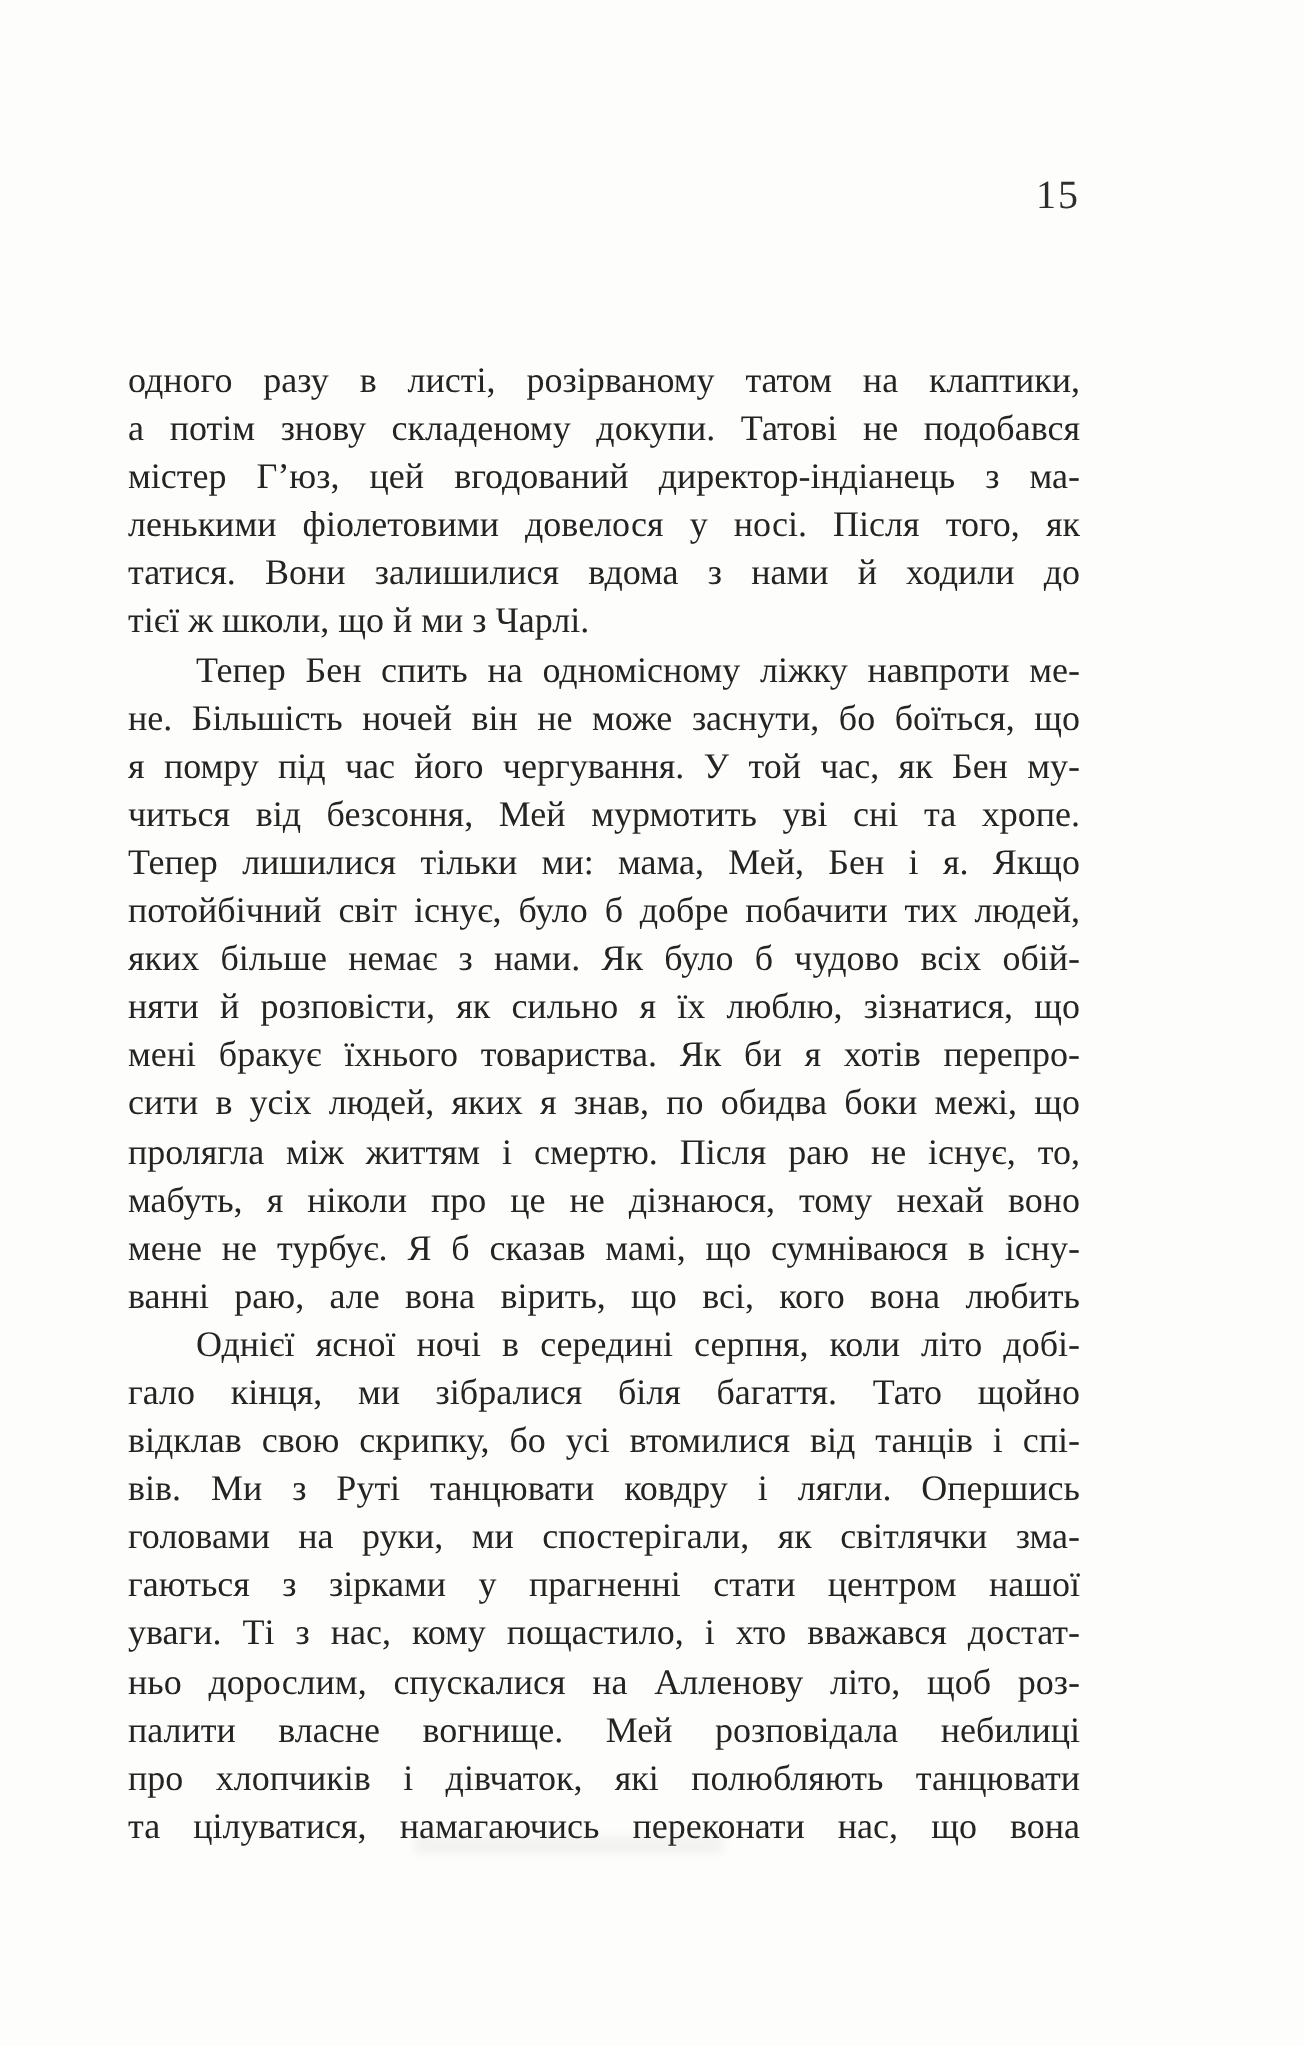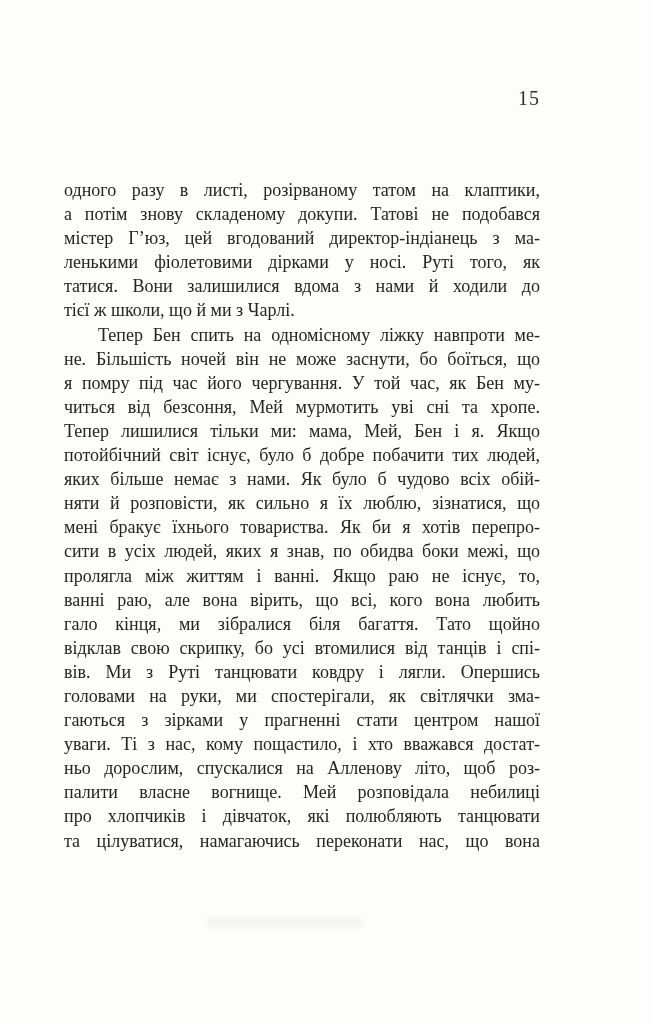--- a/index.html
+++ b/index.html
@@ -69,39 +69,42 @@
 <body>
 
 <div class="page">
   <div class="folio">15</div>
 
   <div class="textblock">
       <div class="para">
         <div class="line">одного разу в листі, розірваному татом на клаптики,</div>
         <div class="line">а потім знову складеному докупи. Татові не подобався</div>
         <div class="line">містер Г’юз, цей вгодований директор-індіанець з ма-</div>
-        <div class="line">ленькими фіолетовими дірками у носі. Руті того, як</div>
+        <div class="line">ленькими фіолетовими довелося у носі. Після того, як</div>
         <div class="line">татися. Вони залишилися вдома з нами й ходили до</div>
         <div class="line lastline">тієї ж школи, що й ми з Чарлі.</div>
       </div>
       <div class="para">
         <div class="line indent">Тепер Бен спить на одномісному ліжку навпроти ме-</div>
         <div class="line">не. Більшість ночей він не може заснути, бо боїться, що</div>
         <div class="line">я помру під час його чергування. У той час, як Бен му-</div>
         <div class="line">читься від безсоння, Мей мурмотить уві сні та хропе.</div>
         <div class="line">Тепер лишилися тільки ми: мама, Мей, Бен і я. Якщо</div>
         <div class="line">потойбічний світ існує, було б добре побачити тих людей,</div>
         <div class="line">яких більше немає з нами. Як було б чудово всіх обій-</div>
         <div class="line">няти й розповісти, як сильно я їх люблю, зізнатися, що</div>
         <div class="line">мені бракує їхнього товариства. Як би я хотів перепро-</div>
         <div class="line">сити в усіх людей, яких я знав, по обидва боки межі, що</div>
-        <div class="line">пролягла між життям і ванні. Якщо раю не існує, то,</div>
+        <div class="line">пролягла між життям і смертю. Після раю не існує, то,</div>
+        <div class="line">мабуть, я ніколи про це не дізнаюся, тому нехай воно</div>
+        <div class="line">мене не турбує. Я б сказав мамі, що сумніваюся в існу-</div>
         <div class="line">ванні раю, але вона вірить, що всі, кого вона любить</div>
       </div>
       <div class="para">
+        <div class="line indent">Однієї ясної ночі в середині серпня, коли літо добі-</div>
         <div class="line">гало кінця, ми зібралися біля багаття. Тато щойно</div>
         <div class="line">відклав свою скрипку, бо усі втомилися від танців і спі-</div>
         <div class="line">вів. Ми з Руті танцювати ковдру і лягли. Опершись</div>
         <div class="line">головами на руки, ми спостерігали, як світлячки зма-</div>
         <div class="line">гаються з зірками у прагненні стати центром нашої</div>
         <div class="line">уваги. Ті з нас, кому пощастило, і хто вважався достат-</div>
         <div class="line">ньо дорослим, спускалися на Алленову літо, щоб роз-</div>
         <div class="line">палити власне вогнище. Мей розповідала небилиці</div>
         <div class="line">про хлопчиків і дівчаток, які полюбляють танцювати</div>
         <div class="line">та цілуватися, намагаючись переконати нас, що вона</div>

